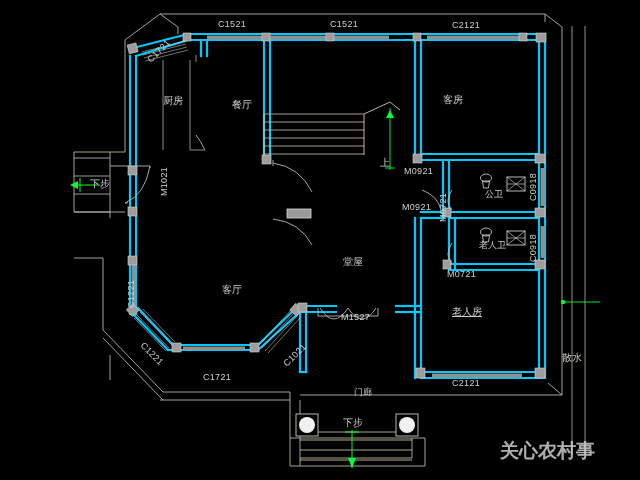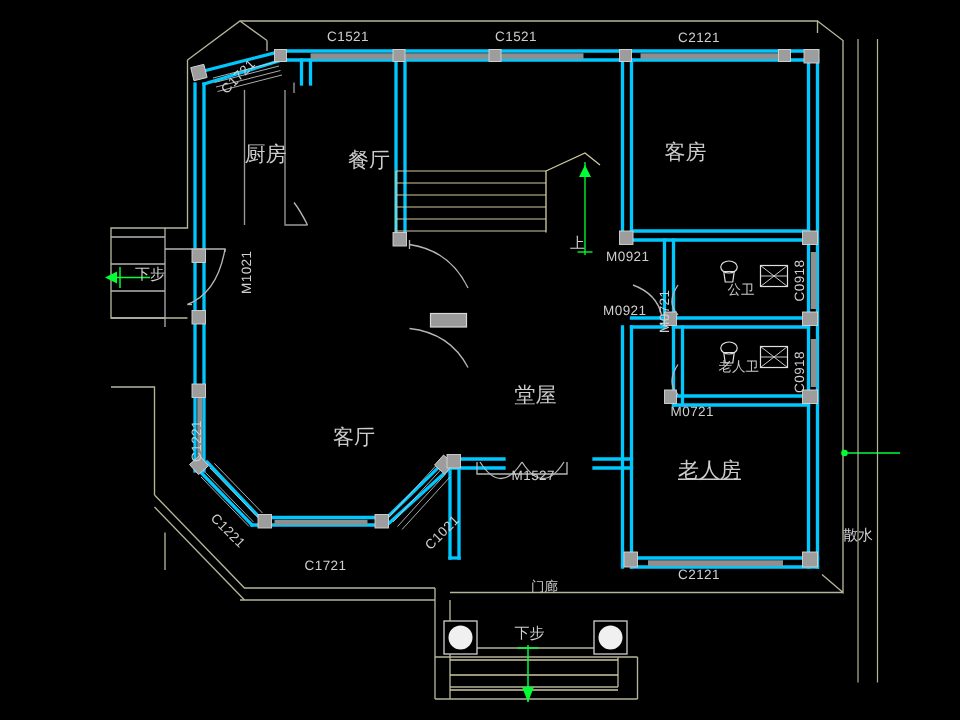--- a/index.html
+++ b/index.html
@@ -6,21 +6,21 @@
   html,body{margin:0;padding:0;background:#000;}
   body{width:640px;height:480px;overflow:hidden;
        font-family:"DejaVu Sans","Liberation Sans",sans-serif;}
   #stage{position:relative;width:640px;height:480px;background:#000;}
   #stage svg{position:absolute;left:0;top:0;}
   .lbl{position:absolute;color:#d9d9d9;white-space:nowrap;
        font-family:"DejaVu Sans","Liberation Sans",sans-serif;
        line-height:1;pointer-events:none;}
   .code{font-size:9px;letter-spacing:.3px;color:#cfcfcf;
         font-family:"Liberation Sans",sans-serif;}
-  .room{font-size:14px;color:#cccccc;}
+  .room{font-size:10px;color:#cccccc;}
   .roomsm{font-size:9px;color:#c8c8c8;text-align:center;}
   .note{font-size:10px;color:#d0d0d0;}
   .rot90{transform:rotate(-90deg);transform-origin:left top;}
   .rot45{transform:rotate(-45deg);transform-origin:left top;}
   .rot45b{transform:rotate(45deg);transform-origin:left top;}
   #watermark{position:absolute;left:0;top:0;width:640px;height:480px;
              pointer-events:none;}
   .wm{position:absolute;color:#f2f2f2;font-size:20px;font-weight:bold;
       font-family:"DejaVu Sans",sans-serif;opacity:.92;white-space:nowrap;}
   .wm2{position:absolute;color:#e8e8e8;font-size:19px;font-weight:bold;
@@ -319,15 +319,16 @@
   <div class="lbl code rot90" style="left:439px;top:222px;">M0721</div>
   <div class="lbl code" style="left:447px;top:270px;">M0721</div>
   <div class="lbl code" style="left:341px;top:313px;">M1527</div>
 
   <div class="lbl note" style="left:380px;top:158px;">上</div>
   <div class="lbl note" style="left:90px;top:179px;">下步</div>
   <div class="lbl note" style="left:343px;top:418px;">下步</div>
   <div class="lbl note" style="left:562px;top:305px;margin-top:48px;">散水</div>
 
   <div id="watermark">
+    <div class="wm2" style="left:500px;top:438px;">关心农村事</div>
   </div>
 
 </div>
 
 </body></html>

